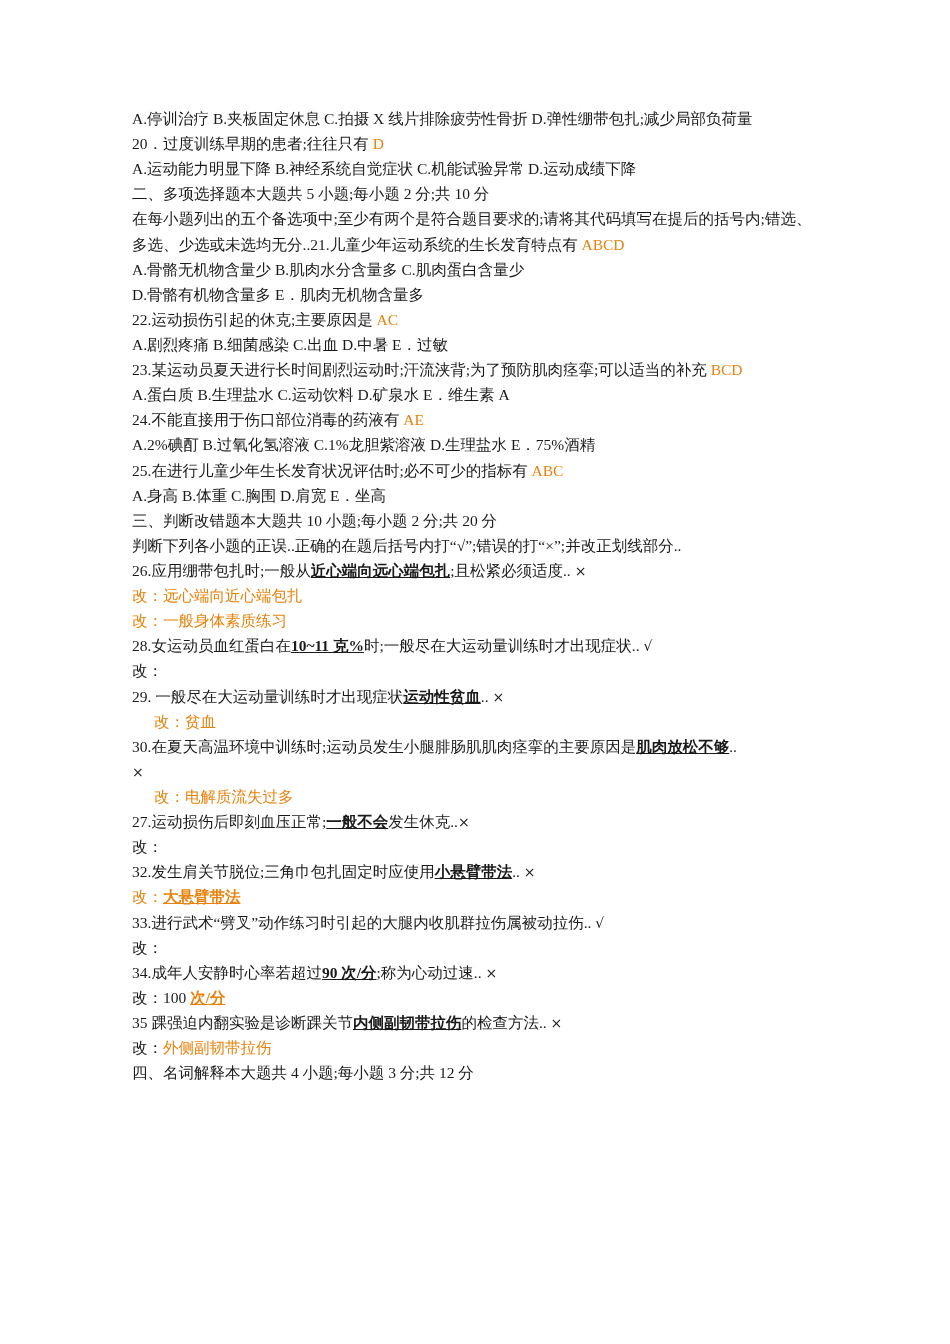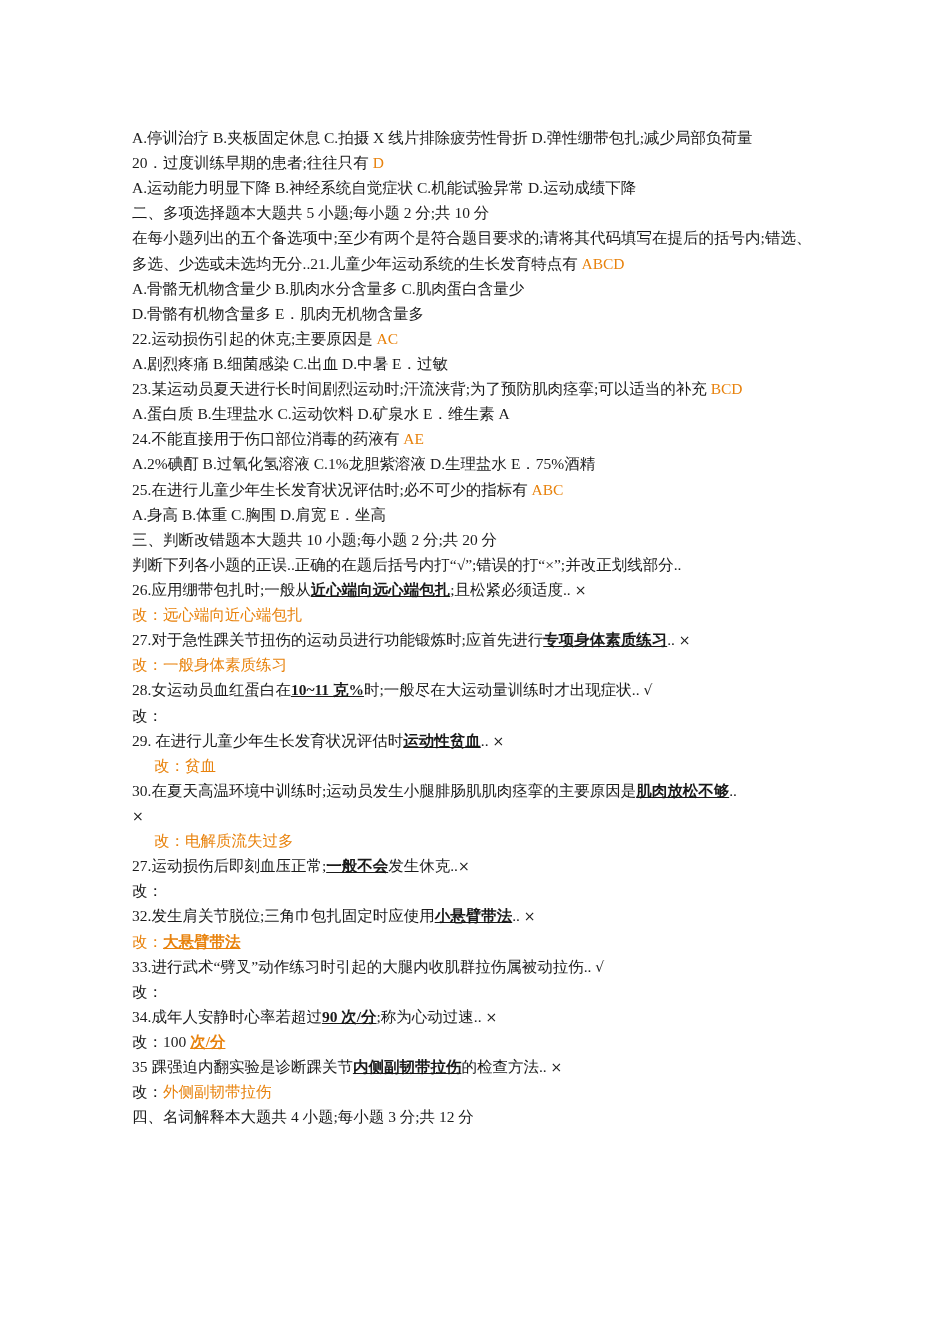--- a/index.html
+++ b/index.html
@@ -6,27 +6,26 @@
     margin: 0;
     padding: 0;
     background: #ffffff;
   }
   .page {
     width: 950px;
     height: 1104px;
     background: #ffffff;
     position: relative;
     box-sizing: border-box;
-    padding: 80px 132px 0 132px;
+    padding: 106px 132px 0 132px;
     font-family: "Liberation Serif", "DejaVu Serif", serif;
     font-size: 15.5px;
     line-height: 1.62;
     color: #1a1a1a;
     overflow: hidden;
-    margin-top: 45px;
   }
   .line {
     white-space: normal;
     margin: 0;
     padding: 0;
   }
   .ans {
     color: #e8820c;
   }
   .ul {
@@ -94,35 +93,32 @@
   <div class="line">判断下列各小题的正误..正确的在题后括号内打“√”;错误的打“×”;并改正划线部分..</div>
 
   <div class="line">
     <span>26.</span><span>应用绷带包扎时;一般从</span><span class="ul">近心端向远心端包扎</span><span>;且松紧必须适度..</span>&nbsp;<span class="tick">×</span>
   </div>
   <div class="line">
     <span class="ans">改：</span><span class="ans">远心端向近心端包扎</span>
   </div>
 
   <div class="line">
-    <span>27.</span><span>对于急性踝关节扭伤的运动员进行功能锻炼时;应首先进行</span><span class="ul">专项身体素质练习</span><span>..</span>&nbsp;<span class="tick">×</span>
-  </div>
-  <div class="line">
     <span class="ans">改：</span><span class="ans">一般身体素质练习</span>
   </div>
 
   <div class="line">
     <span>28.</span><span>女运动员血红蛋白在</span><span class="ul">10~11 克%</span><span>时;一般尽在大运动量训练时才出现症状..</span>&nbsp;<span class="tick">√</span>
   </div>
   <div class="line">
     <span>改：</span><span class="ans"></span>
   </div>
 
   <div class="line">
-    <span>29.</span><span> 在进行儿童少年生长发育状况评估时</span><span class="ul">运动性贫血</span><span>..</span>&nbsp;<span class="tick">×</span>
+    <span>29.</span><span> 一般尽在大运动量训练时才出现症状</span><span class="ul">运动性贫血</span><span>..</span>&nbsp;<span class="tick">×</span>
   </div>
   <div class="line" style="padding-left:22px;">
     <span class="ans">改：</span><span class="ans">贫血</span>
   </div>
 
   <div class="line">
     <span>30.</span><span>在夏天高温环境中训练时;运动员发生小腿腓肠肌肌肉痉挛的主要原因是</span><span class="ul">肌肉放松不够</span><span>..</span>
   </div>
   <div class="line">
     <span class="tick">×</span>

